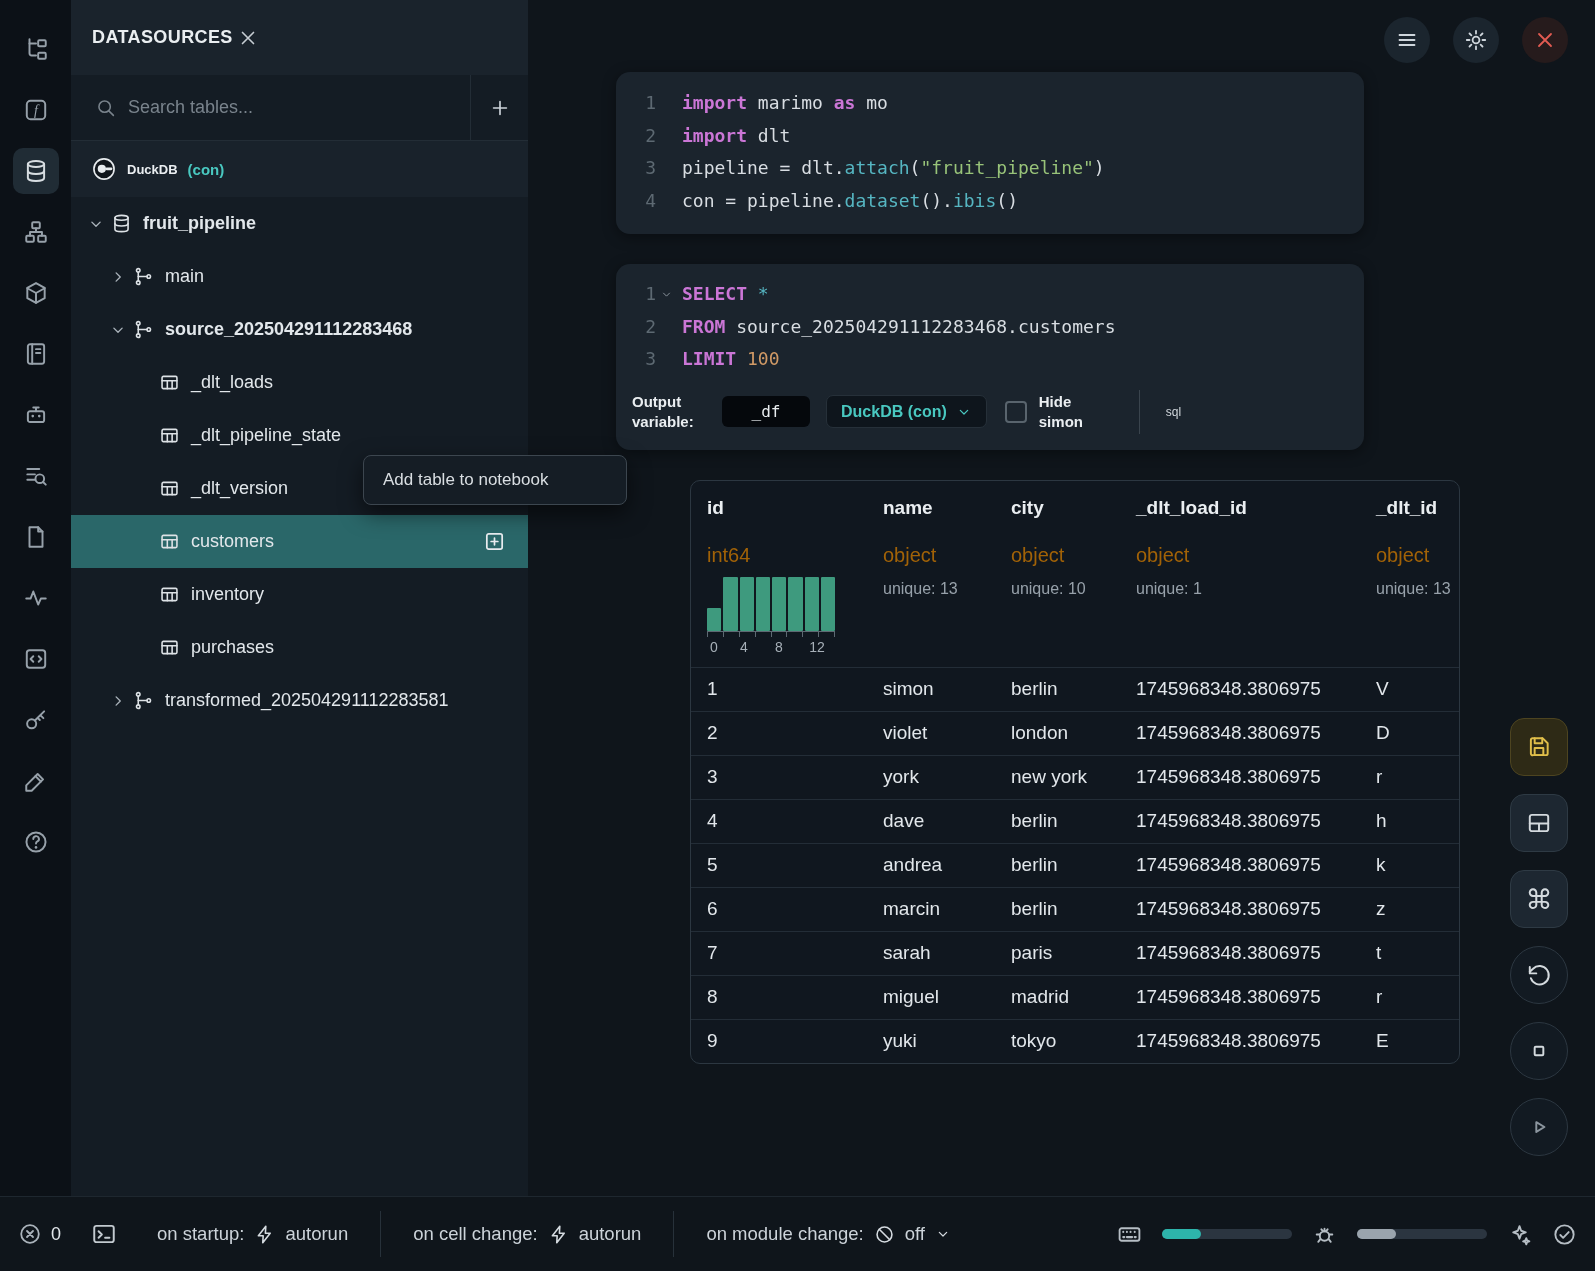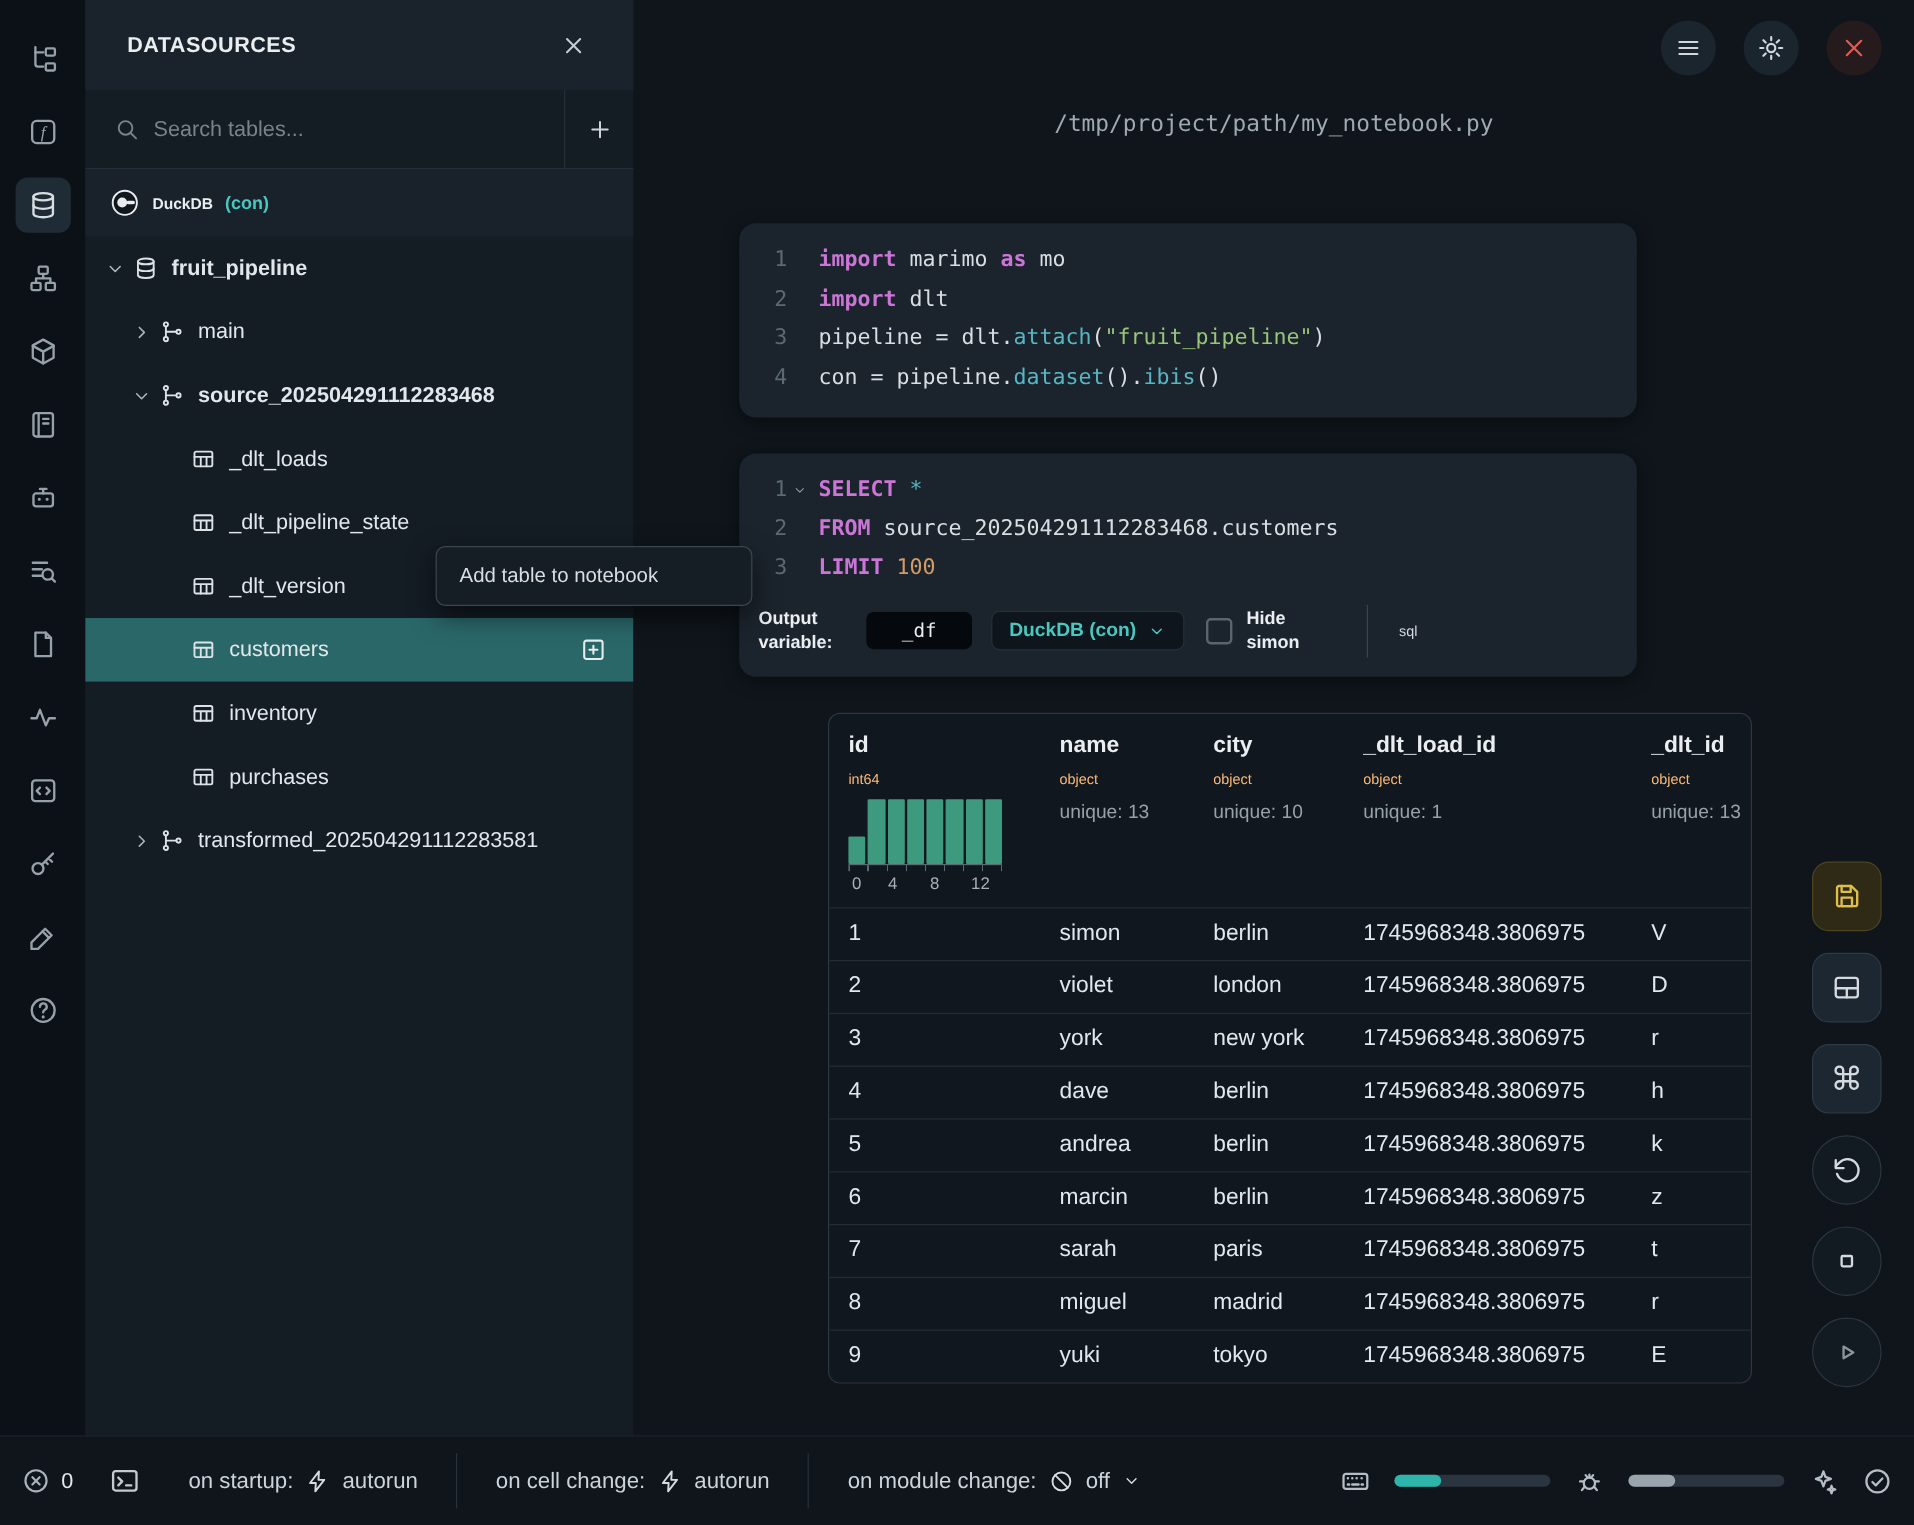--- a/index.html
+++ b/index.html
@@ -14,21 +14,21 @@
 
   .app{display:flex;height:1196px}
 
   
   .iconbar{width:71px;flex:none;background:#0c1117;display:flex;flex-direction:column;align-items:center;padding-top:26px;gap:15px}
   .ib-btn{width:46px;height:46px;border-radius:10px;display:flex;align-items:center;justify-content:center;color:#97a1aa;cursor:pointer}
   .ib-btn.active{background:#202c35;color:#d7dde1}
 
   
   .panel{width:457px;flex:none;background:#141c24;display:flex;flex-direction:column;position:relative}
-  .panel-header{height:75px;flex:none;background:#1a232c;display:flex;align-items:center;justify-content:space-between;padding:0 35px}
+  .panel-header{height:75px;flex:none;background:#1a232c;display:flex;align-items:center;padding:0 21px}
   .panel-title{font-size:18px;font-weight:700;letter-spacing:.4px;color:#eaeef1}
   .icon-btn{background:none;border:none;color:#c6cdd3;cursor:pointer;display:flex;padding:4px}
   .search-row{height:66px;flex:none;display:flex;align-items:center;border-bottom:1px solid #232d36}
   .search-row>.ic{margin-left:24px;color:#79838c}
   .search-input{flex:1;min-width:0;background:transparent;border:none;outline:none;color:#e6ebef;font-size:18px;padding:0 12px;font-family:inherit}
   .search-input::placeholder{color:#79838c}
   .plus-btn{width:58px;height:100%;border:none;border-left:1px solid #232d36;background:transparent;color:#cdd4da;display:flex;align-items:center;justify-content:center;cursor:pointer}
   .engine-row{height:56px;flex:none;display:flex;align-items:center;gap:10px;padding:0 20px;background:#19222b;cursor:pointer}
   .engine-name{font-size:13px;font-weight:700;color:#eaeef1}
   .engine-conn{font-size:15px;font-weight:700;color:#49c8c0}
@@ -73,21 +73,21 @@
   .engine-select .ic{color:#49c8c0}
   .checkbox{width:22px;height:22px;border:2px solid #59646d;border-radius:4px;margin-left:18px;flex:none;cursor:pointer}
   .hide-label{width:60px;margin-left:12px}
   .vdiv{width:1px;height:44px;background:#3a444d;margin-left:40px}
   .lang-label{margin-left:26px;font-size:12px;color:#d2d8dd}
 
   .table-card{width:770px;margin:30px 0 0 162px;background:#10171f;border:1px solid #2c3741;border-radius:10px;overflow:hidden}
   .thead{display:grid;grid-template-columns:176px 128px 125px 240px 120px;padding:16px 0 10px}
   .th{padding-left:16px;overflow:hidden;white-space:nowrap}
   .th-name{font-size:19px;font-weight:700;color:#eaeef1}
-  .th-type{font-size:12px;color:#fdba74;margin-top:9px}
+  .th-type{font-size:20px;color:#a16207;margin-top:25px}
   .th-unique{font-size:16px;color:#97a1aa;margin-top:13px}
   .hist{width:128px;margin-top:10px}
   .hist-bars{height:54px;display:flex;align-items:flex-end;gap:2px}
   .hbar{flex:1;background:#3e9a7e;border-radius:1px}
   .hist-axis{height:6px;border-top:1px solid #5d6972;background:repeating-linear-gradient(90deg,#5d6972 0 1px,transparent 1px 15.9px)}
   .hist-ticks{position:relative;height:18px;font-size:14px;color:#a7b0b8;margin-top:2px}
   .htick{position:absolute;transform:translateX(-50%)}
   .htick0{left:3px;transform:none}.htick1{left:37px}.htick2{left:72px}.htick3{left:110px}
   .trow{display:grid;grid-template-columns:176px 128px 125px 240px 120px;height:44px;align-items:center;border-top:1px solid #232d37;font-size:19px;color:#e2e7eb}
   .td{padding-left:16px;white-space:nowrap;overflow:hidden}
@@ -428,21 +428,20 @@
           </span>
         </button>
         <button class="circle-btn danger">
           <span class="ic i24">
             <svg viewBox="0 0 24 24" fill="none" stroke="currentColor" stroke-width="1.8" stroke-linecap="round" stroke-linejoin="round">
               <path d="M6 6l12 12M18 6L6 18"></path>
             </svg>
           </span>
         </button>
       </div>
-    <div class="filepath">/tmp/project/path/my_notebook.py</div>
 
     <div class="cell cell-py">
       <div class="code">
           <div class="cline"><span class="lnum">1</span><span class="lcode"><span class="tk-kw">import</span><span class="tk-pl"> marimo </span><span class="tk-kw">as</span><span class="tk-pl"> mo</span></span></div>
           <div class="cline"><span class="lnum">2</span><span class="lcode"><span class="tk-kw">import</span><span class="tk-pl"> dlt</span></span></div>
           <div class="cline"><span class="lnum">3</span><span class="lcode"><span class="tk-pl">pipeline = dlt.</span><span class="tk-fn">attach</span><span class="tk-pl">(</span><span class="tk-str">"fruit_pipeline"</span><span class="tk-pl">)</span></span></div>
           <div class="cline"><span class="lnum">4</span><span class="lcode"><span class="tk-pl">con = pipeline.</span><span class="tk-fn">dataset</span><span class="tk-pl">().</span><span class="tk-fn">ibis</span><span class="tk-pl">()</span></span></div>
         </div>
     </div>
 

